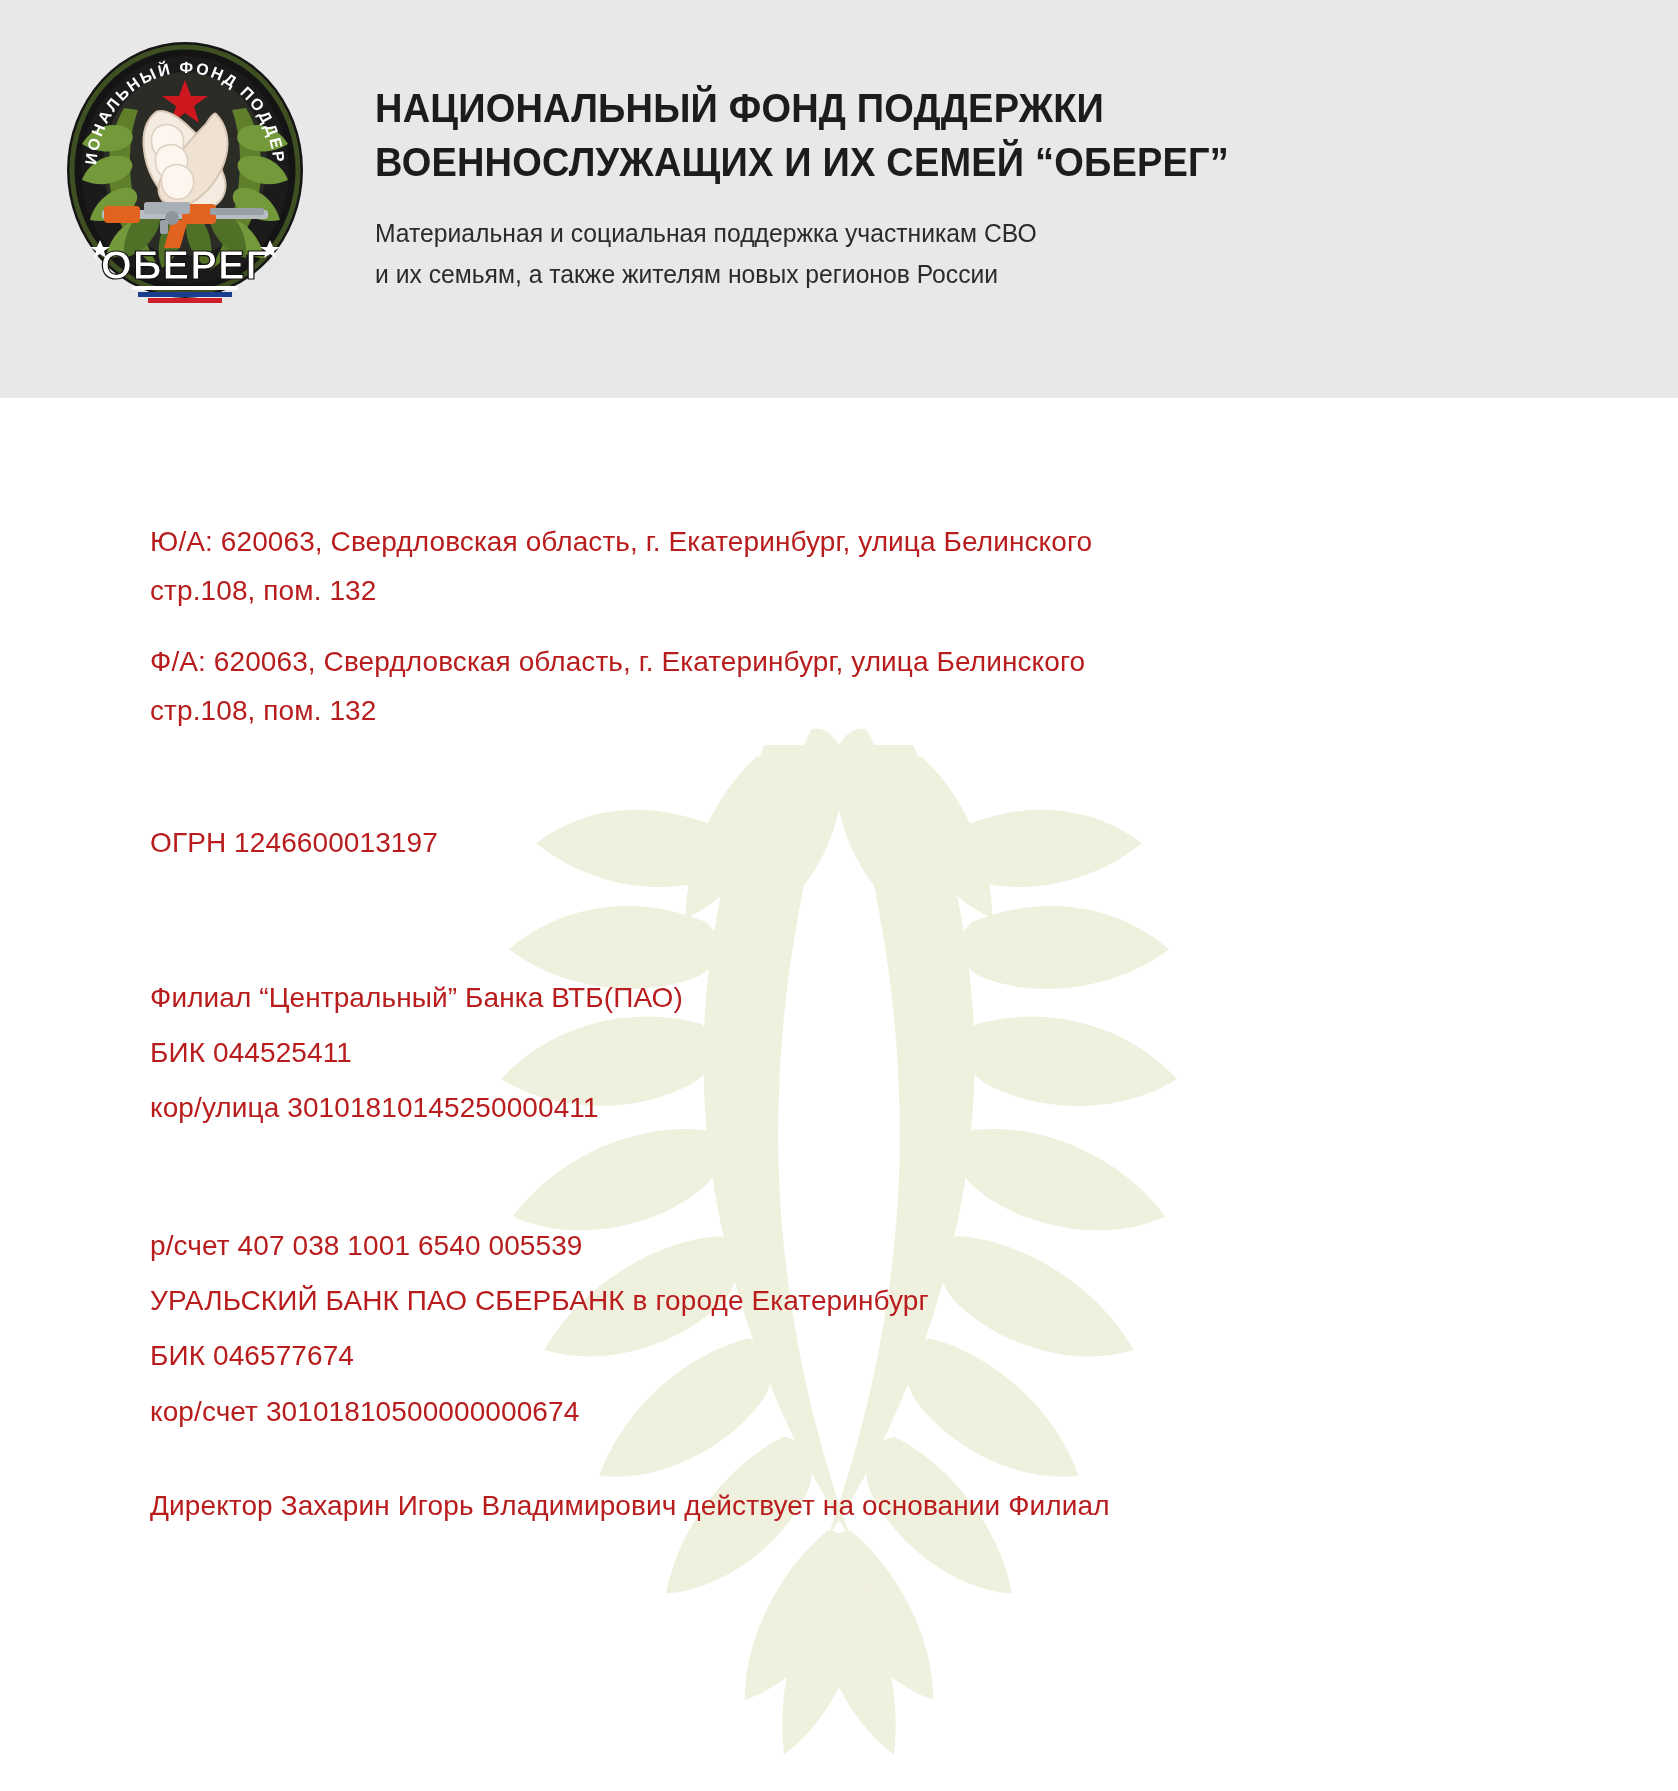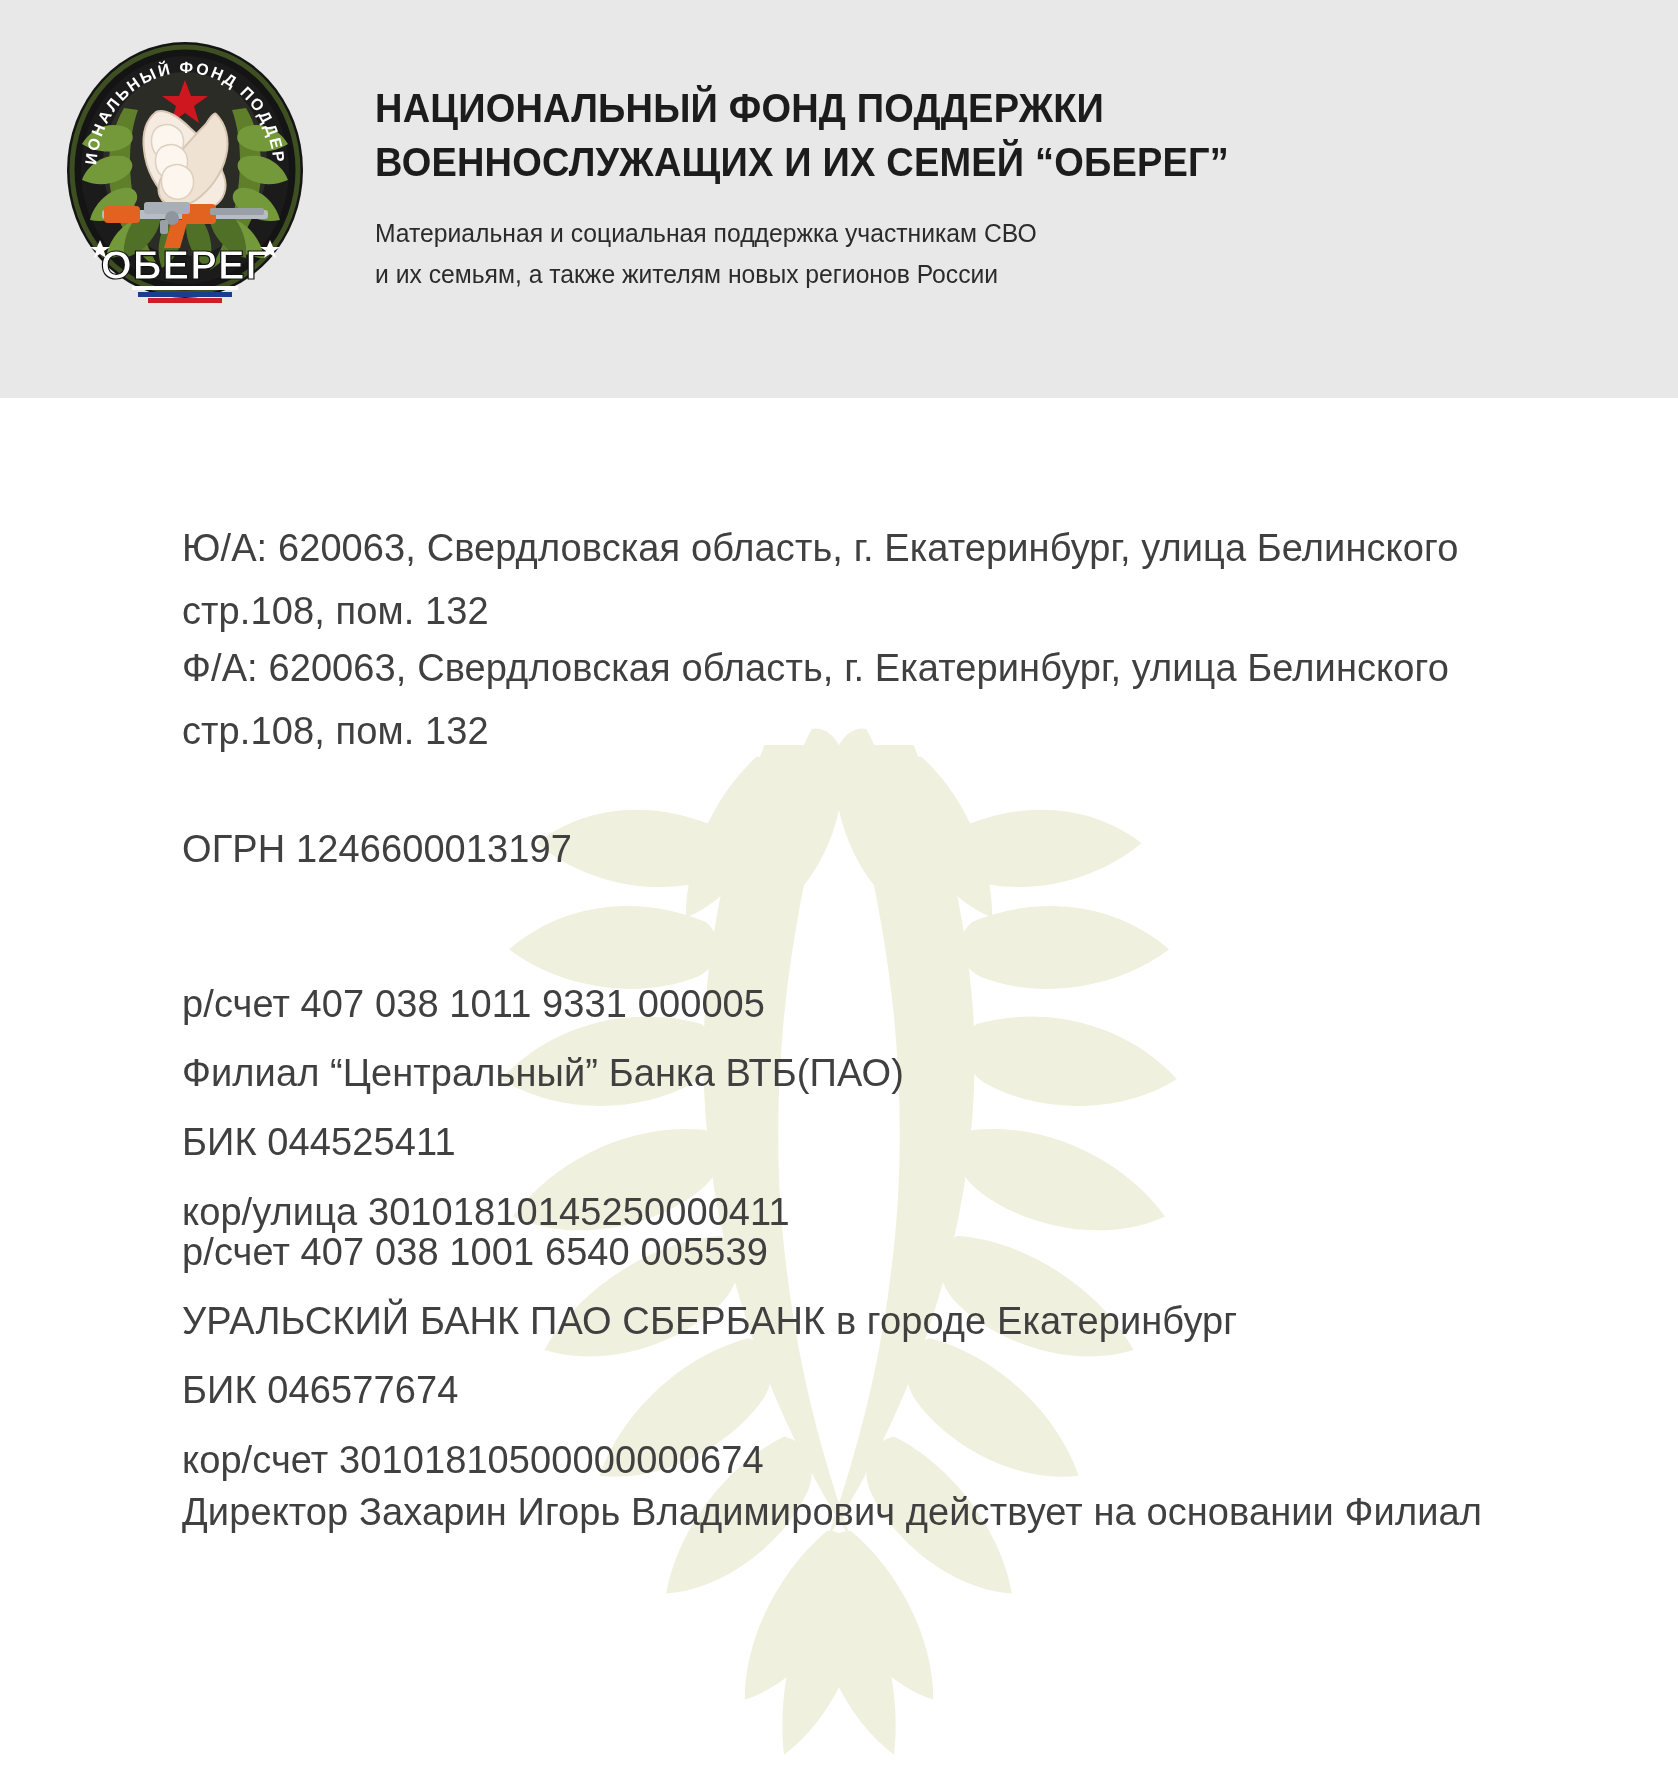--- a/index.html
+++ b/index.html
@@ -92,26 +92,25 @@
     left: 0;
     width: 1678px;
     z-index: 2;
   }
   .block {
     position: absolute;
     left: 150px;
     width: 1420px;
   }
   .line {
-    font-size: 38px;
+    font-size: 28px;
     line-height: 1.40;
-    color: #404040;
+    color: #b91c1c;
     white-space: nowrap;
     letter-spacing: 0.1px;
-    margin-left: 32px;
   }
 
   #addr-legal  { top: 124px; }
   #addr-actual { top: 244px; }
   #ids         { top: 425px; }
   #bank-one    { top: 580px; }
   #bank-two    { top: 828px; }
   #director    { top: 1088px; }
 
   .line + .line { margin-top: 10px; }
@@ -259,21 +258,20 @@
   <div class="block" id="addr-actual">
     <div class="line">Ф/А: 620063, Свердловская область, г. Екатеринбург, улица Белинского</div>
     <div class="line">стр.108, пом. 132</div>
   </div>
 
   <div class="block" id="ids">
     <div class="line">ОГРН 1246600013197</div>
   </div>
 
   <div class="block" id="bank-one">
-    <div class="line">р/счет 407 038 1011 9331 000005</div>
     <div class="line">Филиал “Центральный” Банка ВТБ(ПАО)</div>
     <div class="line">БИК 044525411</div>
     <div class="line">кор/улица 30101810145250000411</div>
   </div>
 
   <div class="block" id="bank-two">
     <div class="line">р/счет 407 038 1001 6540 005539</div>
     <div class="line">УРАЛЬСКИЙ БАНК ПАО СБЕРБАНК в городе Екатеринбург</div>
     <div class="line">БИК 046577674</div>
     <div class="line">кор/счет 30101810500000000674</div>

